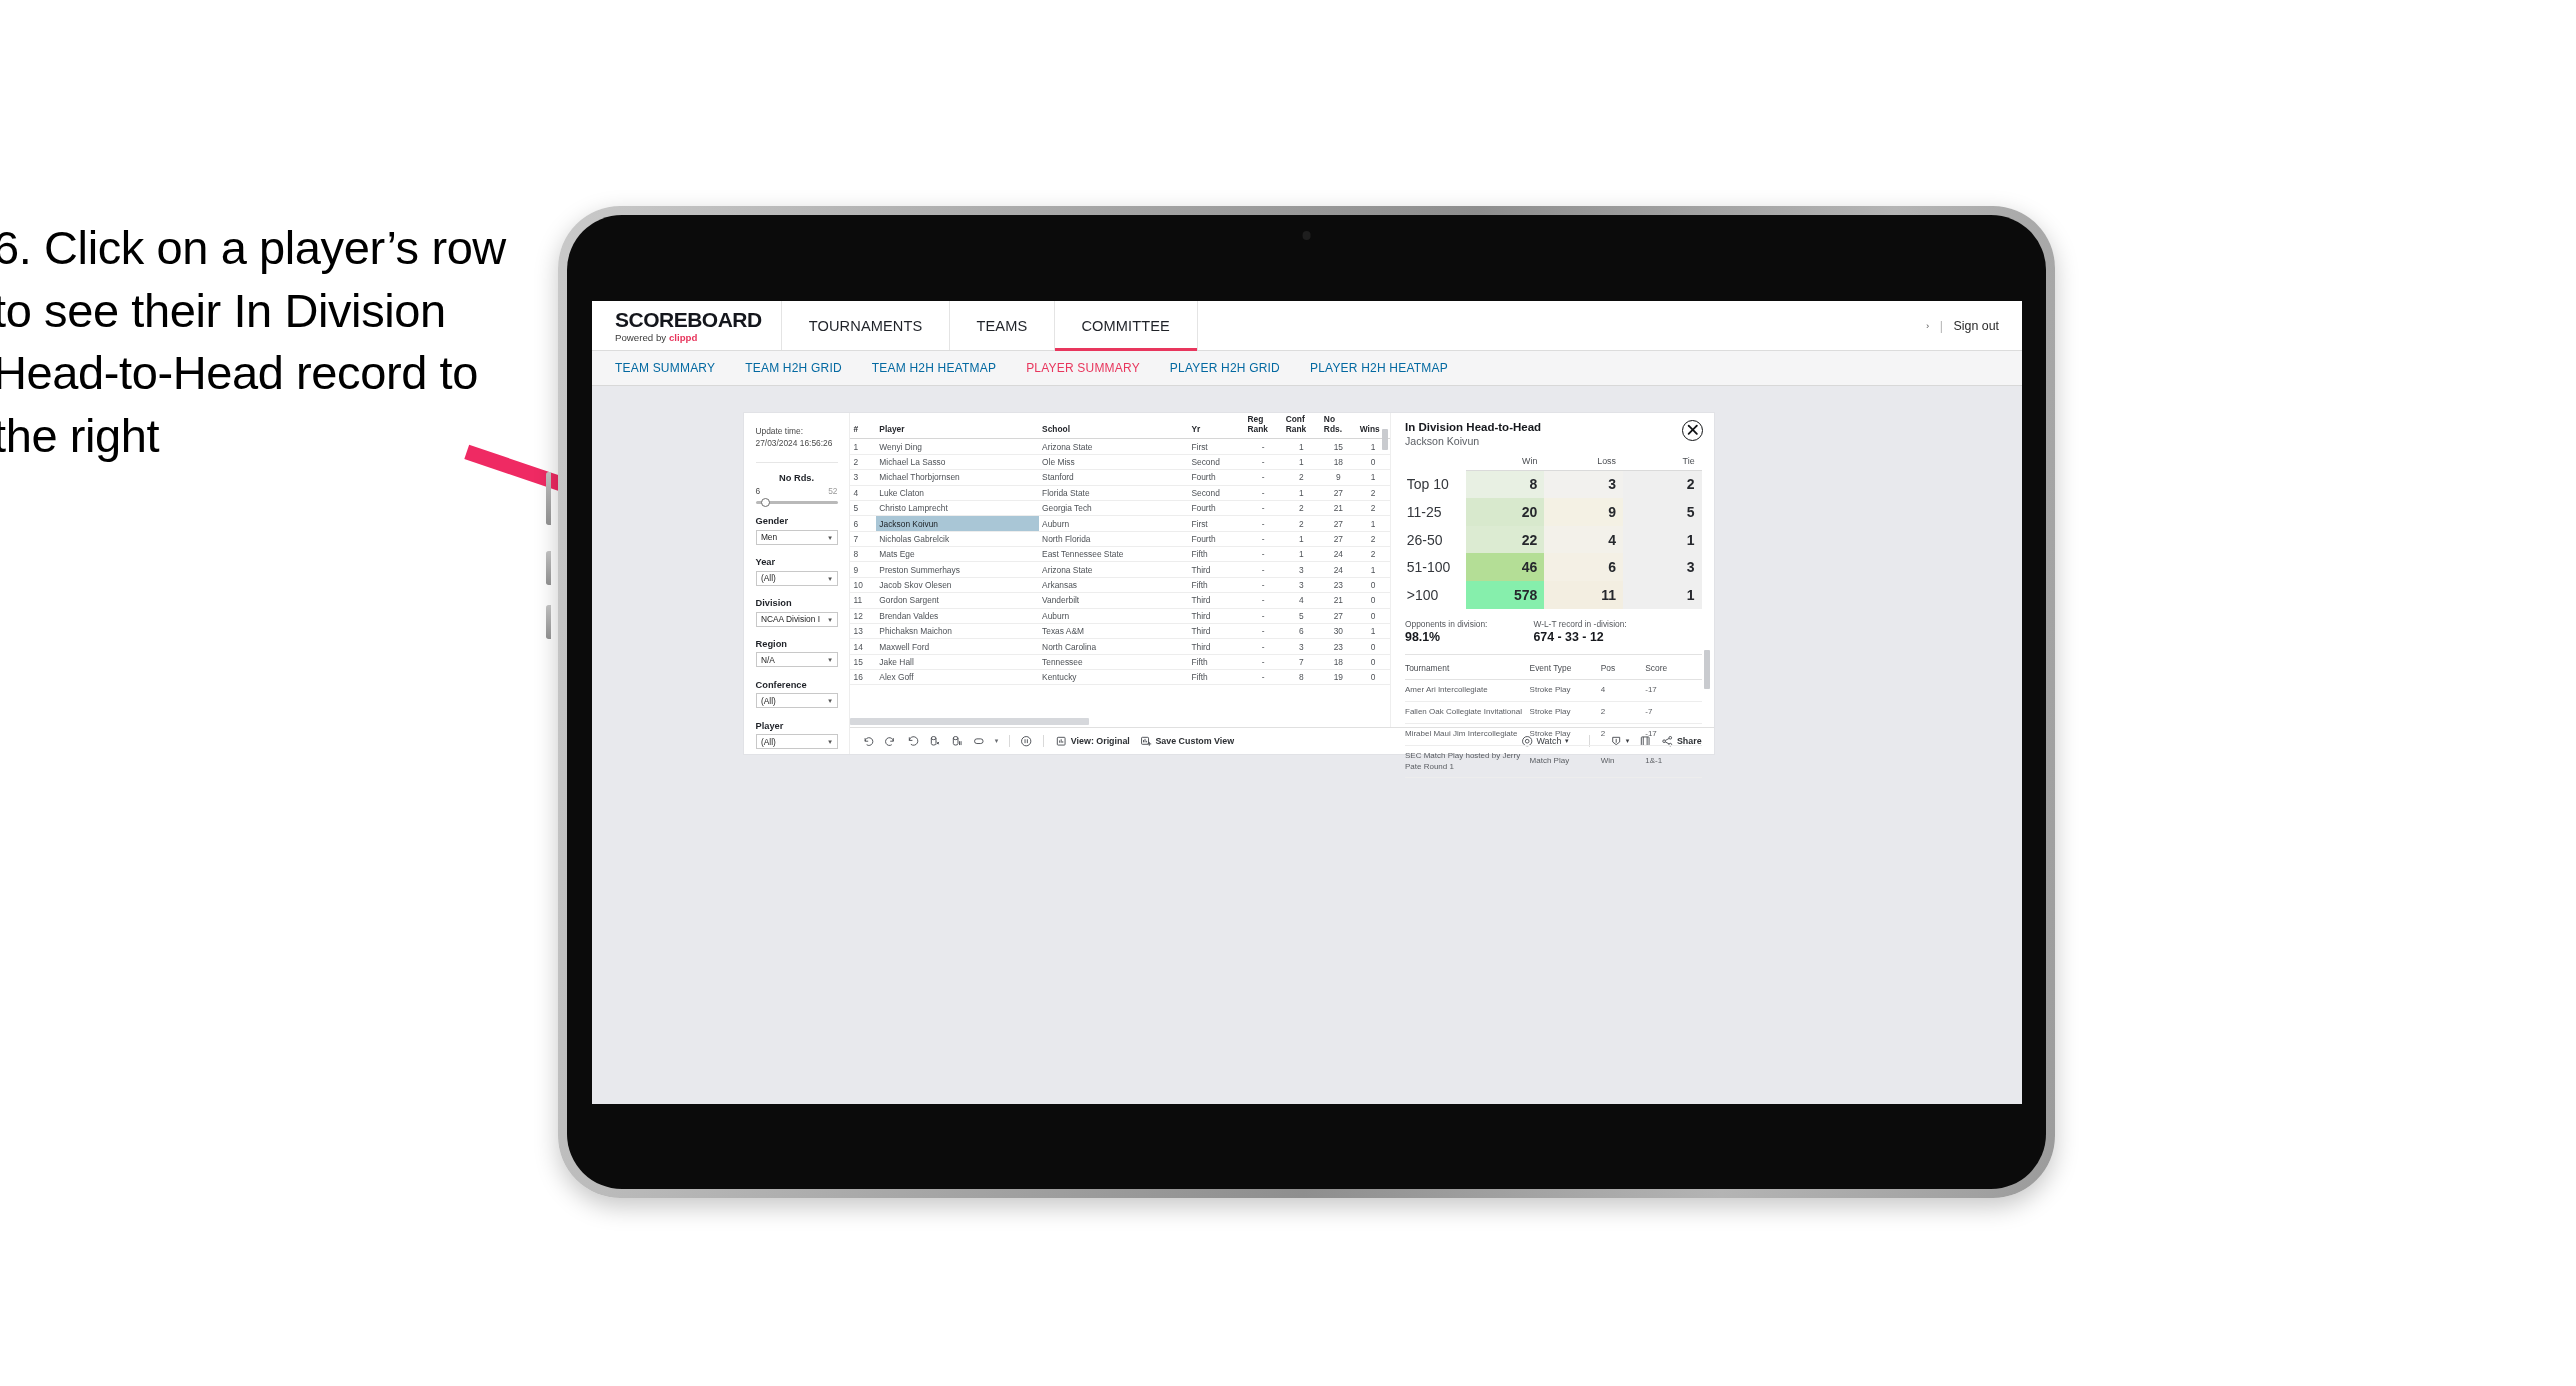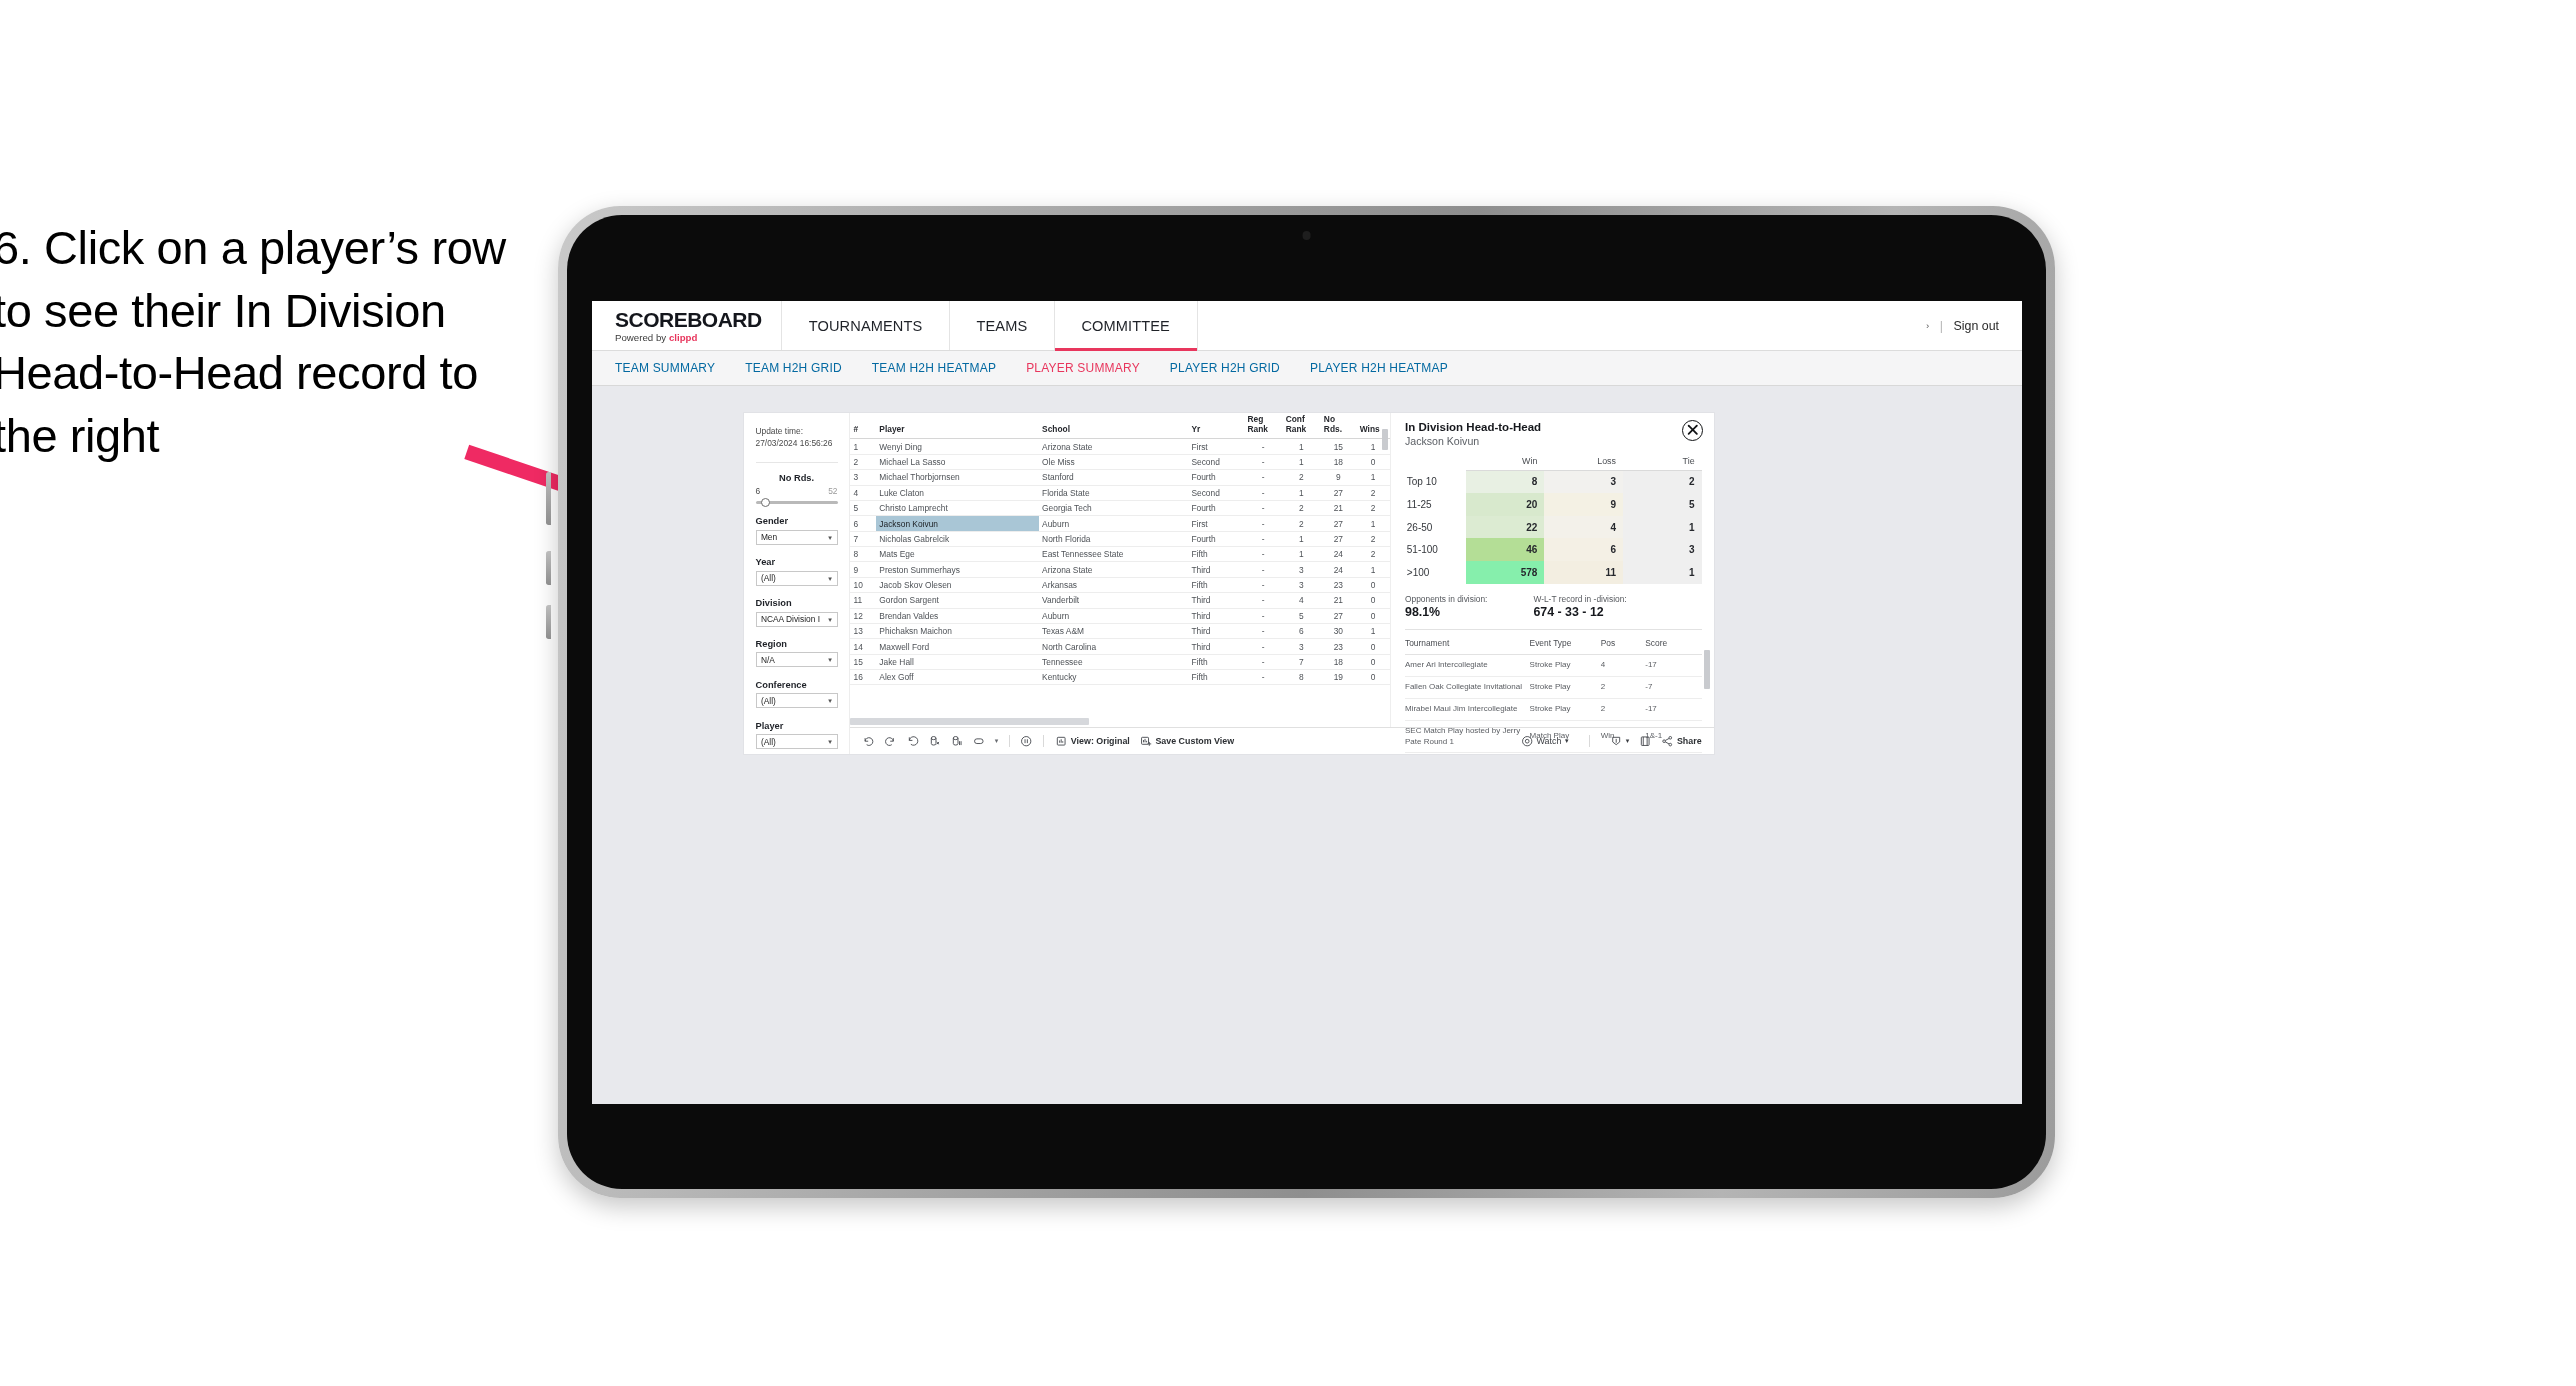--- a/index.html
+++ b/index.html
@@ -211,21 +211,21 @@
   }
   .close-btn svg { width: 11.5px; height: 11.5px; }
 
   table.h2h-grid { width: 100%; border-collapse: collapse; margin-top: 8.9px; table-layout: fixed; }
   table.h2h-grid th {
     font-size: 8.9px; font-weight: 400; color: #4a4d52; padding: 0 7px 3.5px 0;
     text-align: right; border-bottom: 0.9px solid #dadada;
   }
   table.h2h-grid th.lab { border-bottom: 0.9px solid transparent; }
   table.h2h-grid td {
-    font-size: 10px; color: #26282d; padding: 5.8px 7px 5.8px 0;
+    font-size: 14px; color: #26282d; padding: 5.8px 7px 5.8px 0;
     text-align: right; font-weight: 600;
   }
   table.h2h-grid td.lab { text-align: left; font-weight: 400; color: #34373c; padding-left: 1.8px; }
   .col-band { width: 31%; }
   .col-lab { width: 24%; }
 
   .stats-row { display: flex; margin-top: 10.6px; }
   .stat-block { padding-right: 16px; }
   .stat-block.wide { padding-left: 30px; }
   .stat-label { font-size: 8.4px; color: #55585d; }

